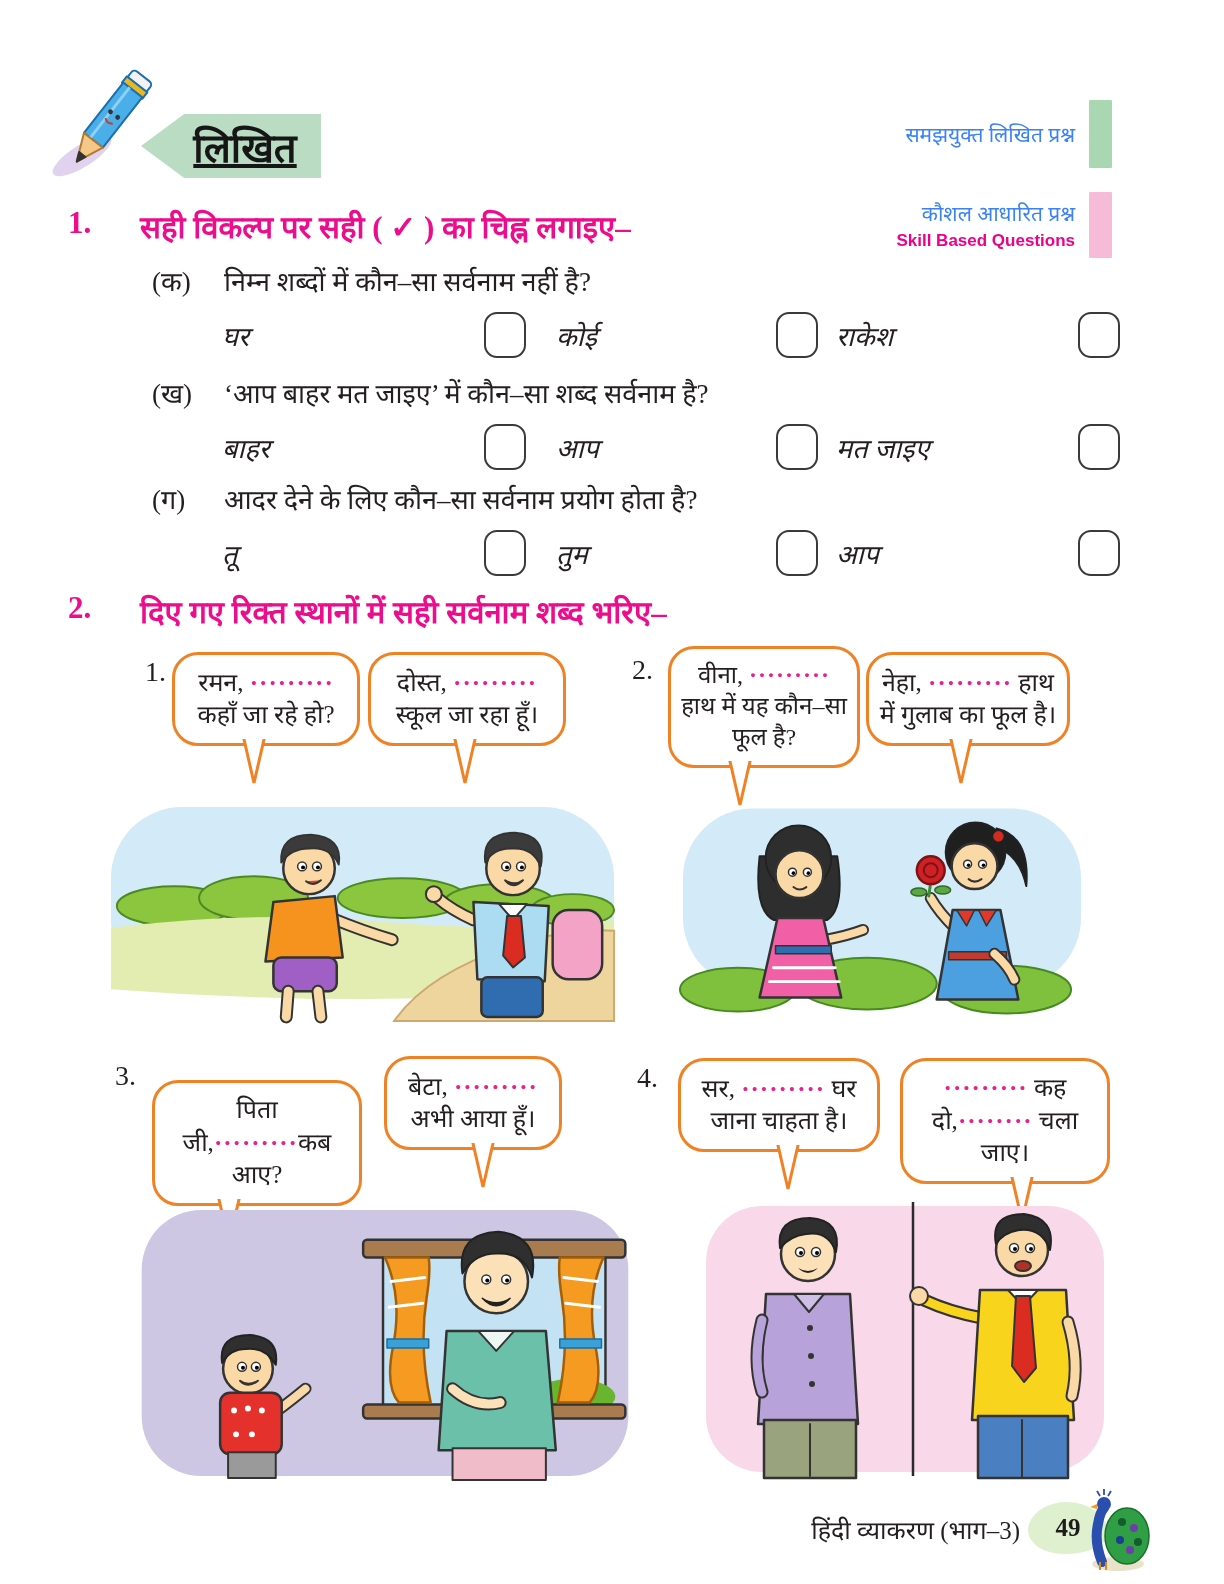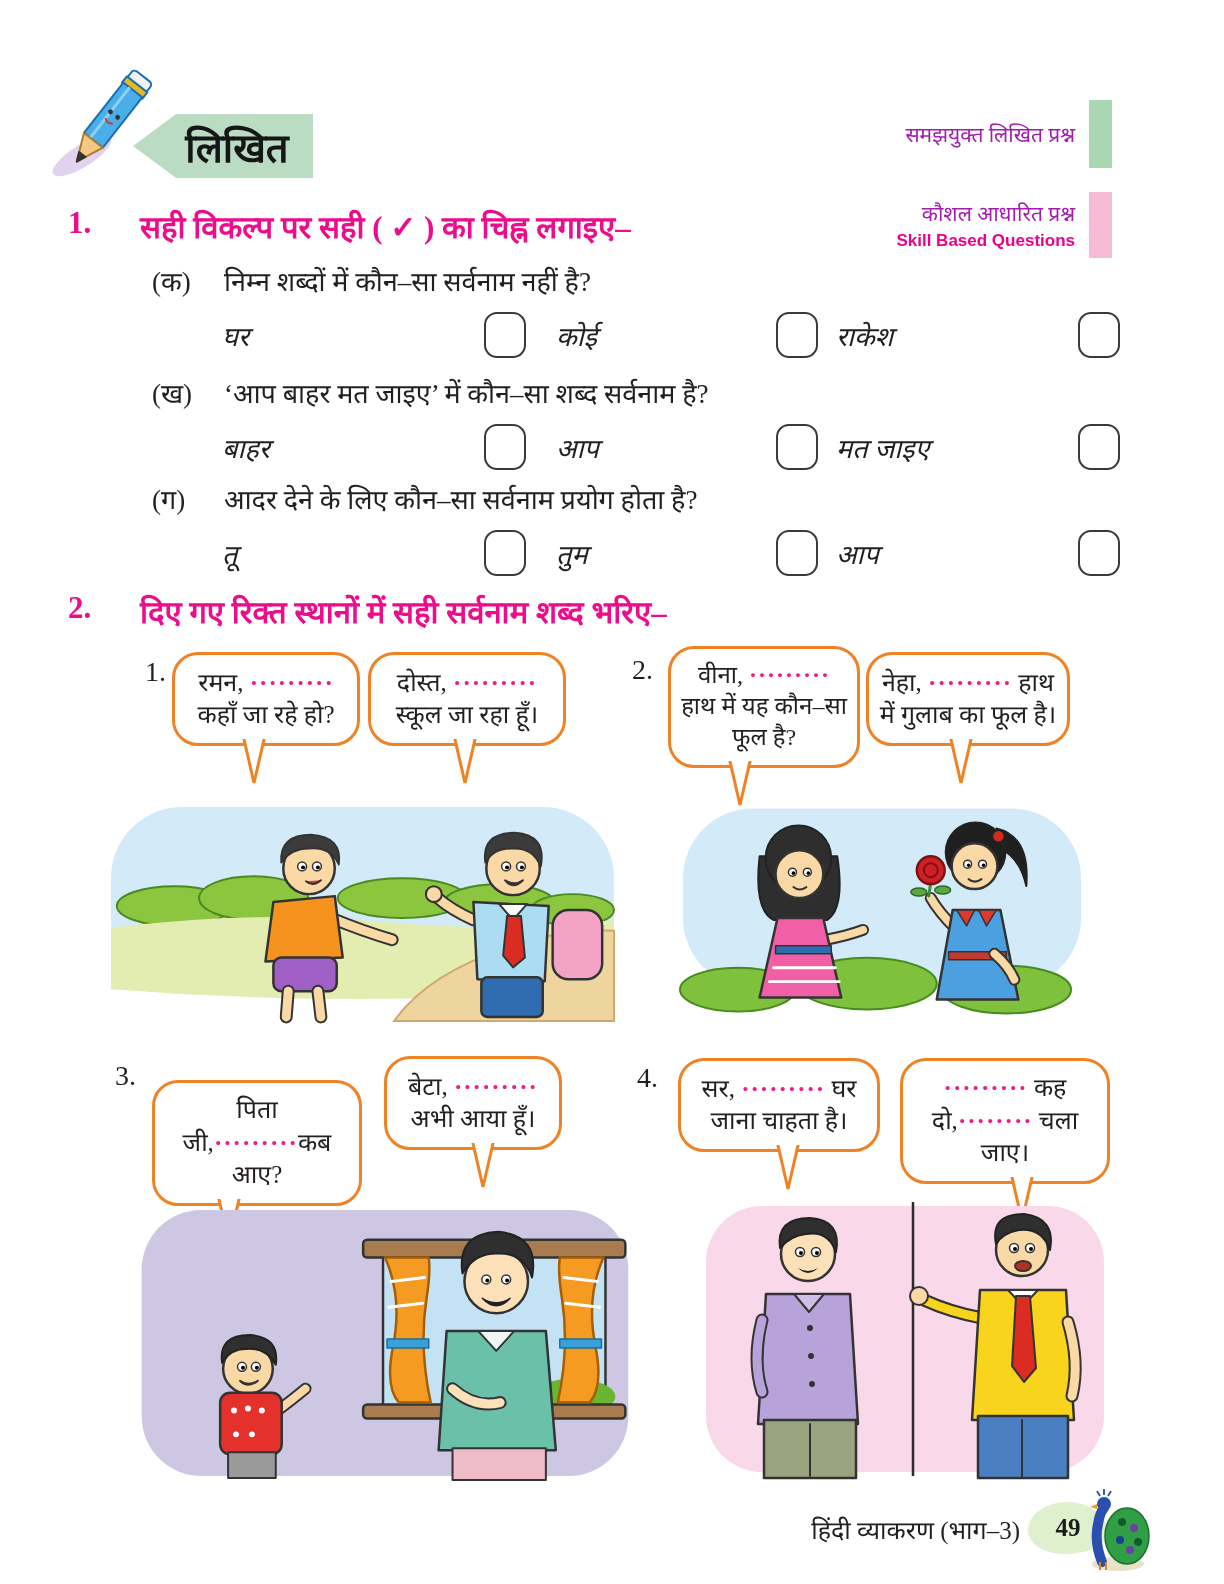--- a/index.html
+++ b/index.html
@@ -1,27 +1,27 @@
 <!DOCTYPE html>
 <html><head>
 <meta charset="utf-8">
 <style>
   html,body{margin:0;padding:0;background:#ffffff;}
   .page{position:relative;width:1224px;height:1584px;background:#ffffff;overflow:hidden;
         font-family:"Liberation Serif","DejaVu Serif",serif;color:#231f20;}
   .abs{position:absolute;}
 
   
-  .banner{position:absolute;left:133px;top:114px;width:180px;height:64px;background:#b9dcc3;
+  .banner{position:absolute;left:141px;top:114px;width:180px;height:64px;background:#b9dcc3;
           clip-path:polygon(0 50%,24% 0,100% 0,100% 100%,24% 100%);
           display:flex;align-items:center;justify-content:center;padding-left:28px;box-sizing:border-box;
-          font-size:40px;font-weight:bold;color:#161616;}
+          font-size:40px;font-weight:bold;color:#161616;text-decoration:underline;}
   .tag{position:absolute;left:620px;width:492px;display:flex;align-items:stretch;}
   .tag-text{flex:1;text-align:right;padding-right:14px;display:flex;flex-direction:column;justify-content:center;gap:4px;}
-  .tag-hindi{font-size:21px;color:#a21caf;}
+  .tag-hindi{font-size:21px;color:#3b82f6;}
   .tag-english{font-family:"Liberation Sans","DejaVu Sans",sans-serif;font-size:17px;font-weight:bold;}
   .tag-bar{width:23px;border-radius:1px;}
   .t-green .tag-english{color:#00a651;} .t-green .tag-bar{background:#a9d7b2;}
   .t-pink .tag-english{color:#ec008c;}  .t-pink .tag-bar{background:#f6bcd7;}
 
   
   .q-head{position:absolute;display:flex;color:#ec0c8c;font-weight:bold;font-size:31px;}
   .q-num{width:72px;}
   .subq{position:absolute;font-size:27px;display:flex;gap:20px;}
   .subq-label{min-width:52px;}

